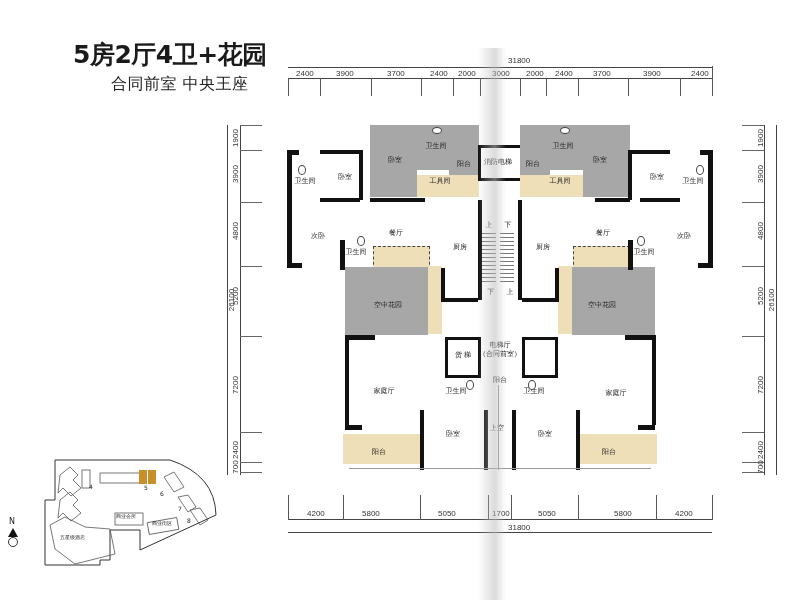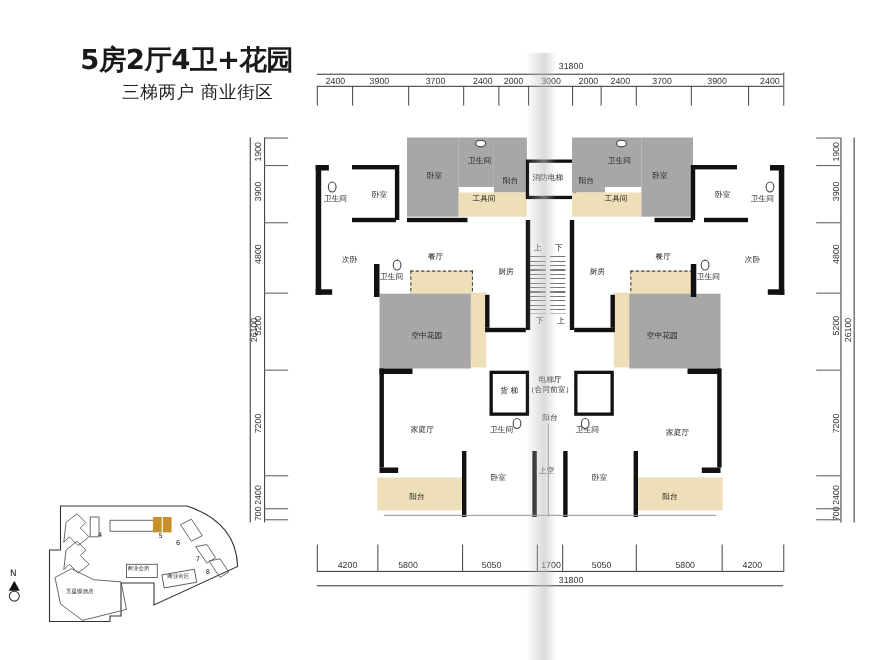--- a/index.html
+++ b/index.html
@@ -18,21 +18,21 @@
   .thin{position:absolute;background:#999;}
   .vdim{position:absolute;font-size:8px;color:#333;transform:translate(-50%,-50%) rotate(-90deg);white-space:nowrap;font-family:"Liberation Sans",sans-serif;}
   .fold{position:absolute;left:478px;top:48px;width:28px;height:552px;background:linear-gradient(to right,rgba(255,255,255,0),rgba(190,190,190,0.55) 60%,rgba(255,255,255,0));pointer-events:none;}
   .stairs{position:absolute;background:repeating-linear-gradient(to bottom,#fff 0 3px,#777 3px 4px);}
   .fixture{position:absolute;border:1px solid #444;border-radius:50%;background:#fff;}
 </style>
 </head>
 <body>
 
 <div class="abs title">5房2厅4卫+花园</div>
-<div class="abs subtitle">三梯两户  商业街区</div>
+<div class="abs subtitle">合同前室  中央王座</div>
 
 <div>
   <div class="abs dim" style="left:508px;top:56px;">31800</div>
   <div class="abs dimline" style="left:288px;top:67px;width:424px;height:1px;"></div>
   <div class="abs dimline" style="left:288px;top:78px;width:424px;height:1px;"></div>
   <div class="abs dim" style="left:296px;top:69px;">2400</div>
   <div class="abs dim" style="left:336px;top:69px;">3900</div>
   <div class="abs dim" style="left:387px;top:69px;">3700</div>
   <div class="abs dim" style="left:430px;top:69px;">2400</div>
   <div class="abs dim" style="left:458px;top:69px;">2000</div>

